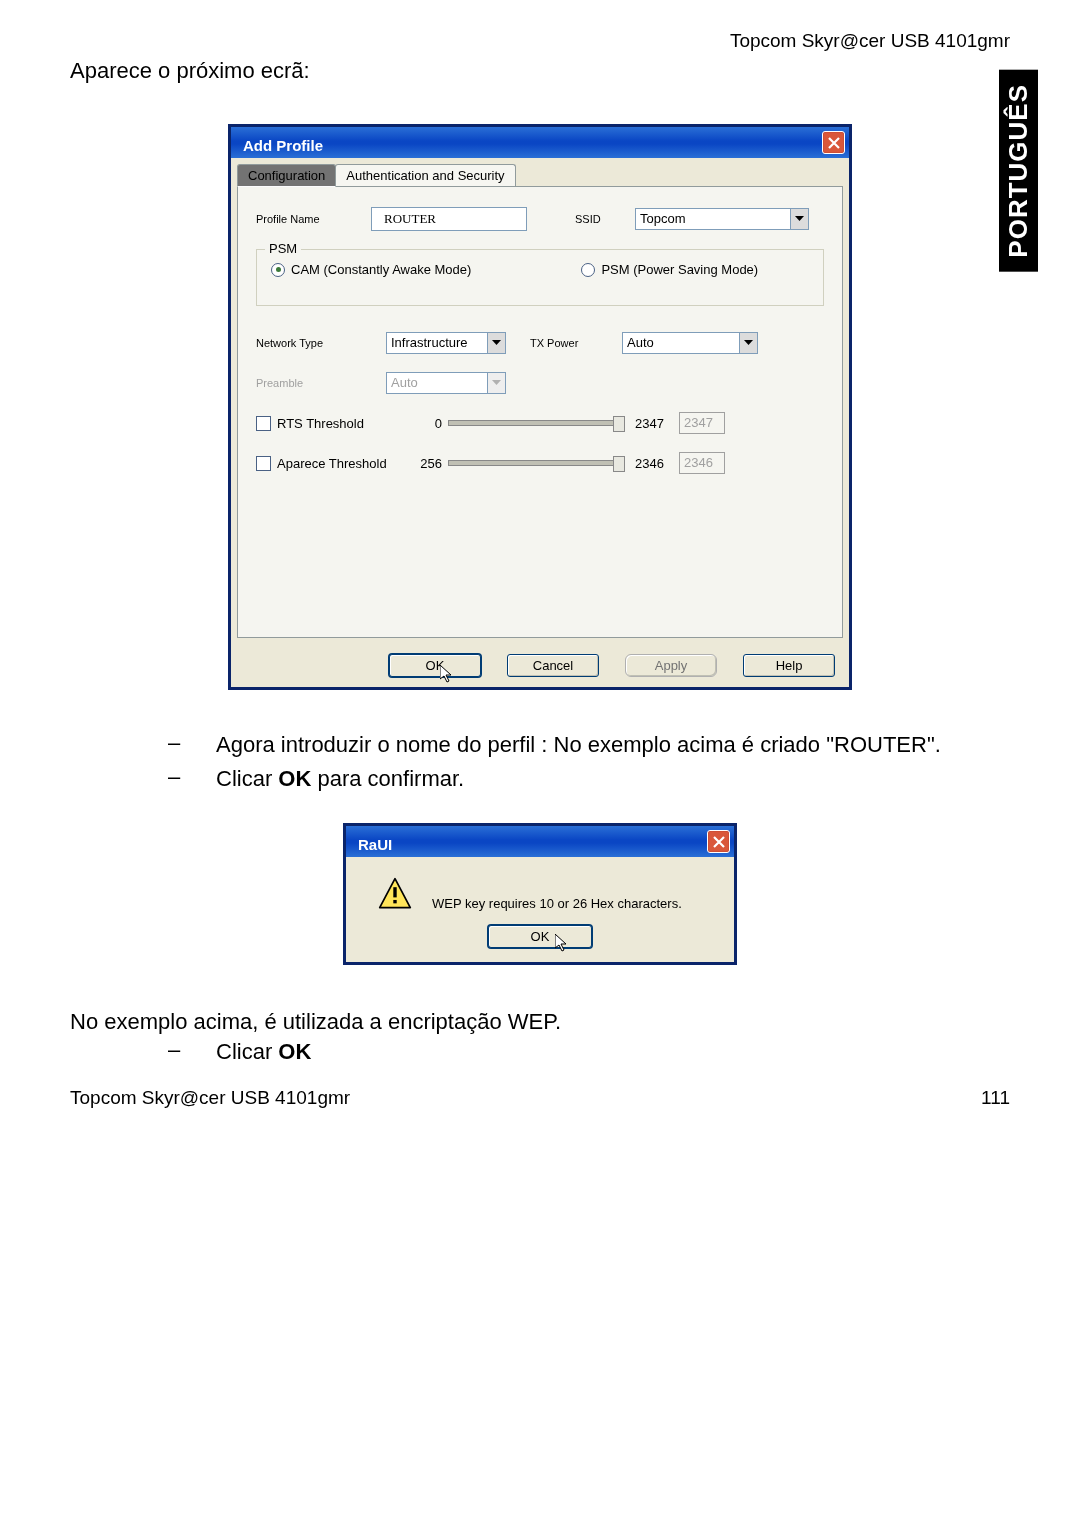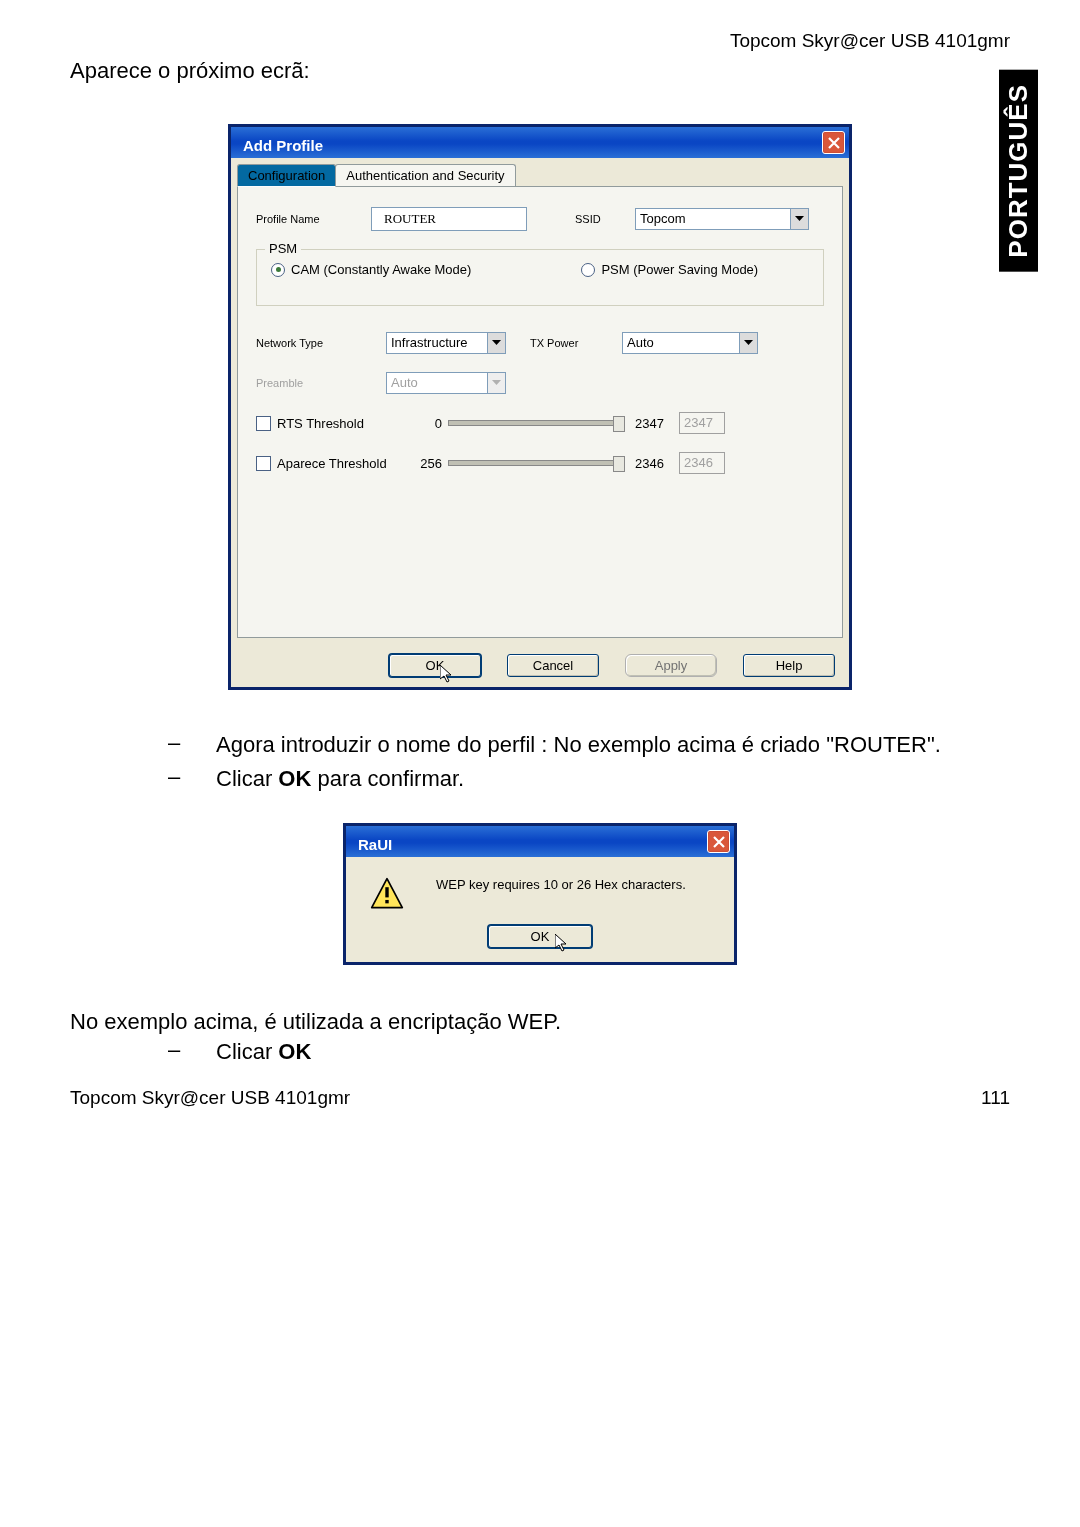--- a/index.html
+++ b/index.html
@@ -86,21 +86,21 @@
     border-bottom: none;
     padding: 3px 10px;
     margin-right: -1px;
     border-top-left-radius: 3px;
     border-top-right-radius: 3px;
     background: #f6f6f1;
     position: relative;
     cursor: pointer;
   }
   .tab.active {
-    background: #0369a1;
+    background: #737373;
     border-bottom: 1px solid #fcfcfe;
     margin-bottom: -1px;
     z-index: 2;
   }
   .tab-panel {
     border: 1px solid #919b9c;
     background: #fcfcfe;
     padding: 20px 18px 30px 18px;
     background: #f5f5f0;
     min-height: 400px;
@@ -290,23 +290,23 @@
   .small-dialog {
     width: 388px;
     margin: 0 auto 44px auto;
     border: 3px solid #0a246a;
     background: #ece9d8;
     font-family: Tahoma, Arial, sans-serif;
     font-size: 13px;
   }
   .small-body {
     display: flex;
-    align-items: flex-start;
-    gap: 32px;
-    padding: 20px 16px 6px 24px;
+    align-items: flex-end;
+    gap: 20px;
+    padding: 20px 16px 6px 32px;
   }
   .warn-icon {
     width: 34px; height: 34px;
   }
   .small-footer {
     display: flex;
     justify-content: center;
     padding: 8px 0 14px 0;
     position: relative;
   }

